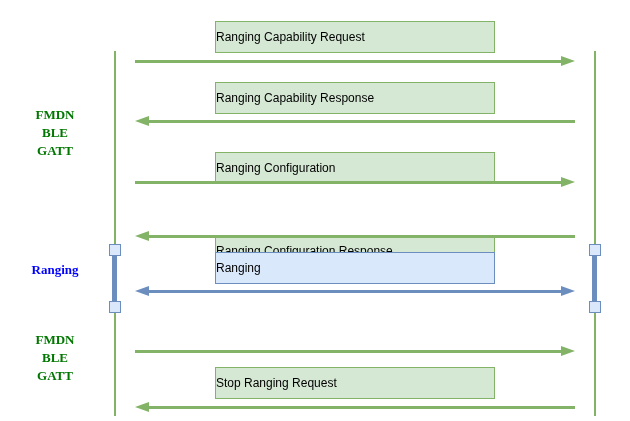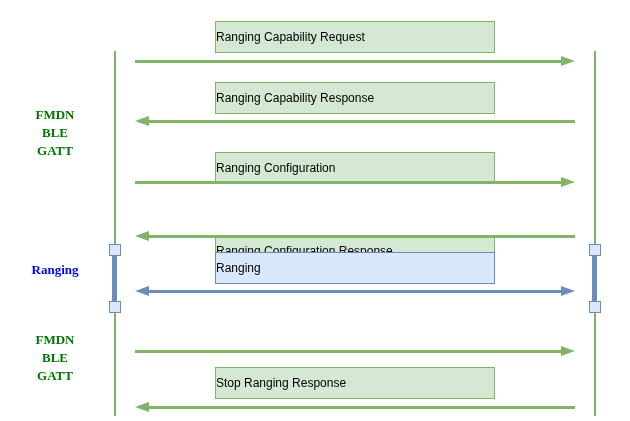--- a/index.html
+++ b/index.html
@@ -191,19 +191,19 @@
     <div class="shaft"></div>
     <div class="head left"></div>
     <div class="head right"></div>
   </div>
 
   <div class="arrow dir-right arr-6">
     <div class="shaft"></div>
     <div class="head right"></div>
   </div>
 
-  <div class="msg-box box-7">Stop Ranging Response</div>
+  <div class="msg-box box-7">Stop Ranging Request</div>
   <div class="arrow dir-left arr-7">
     <div class="shaft"></div>
     <div class="head left"></div>
   </div>
 
 </div>
 
 </body></html>

